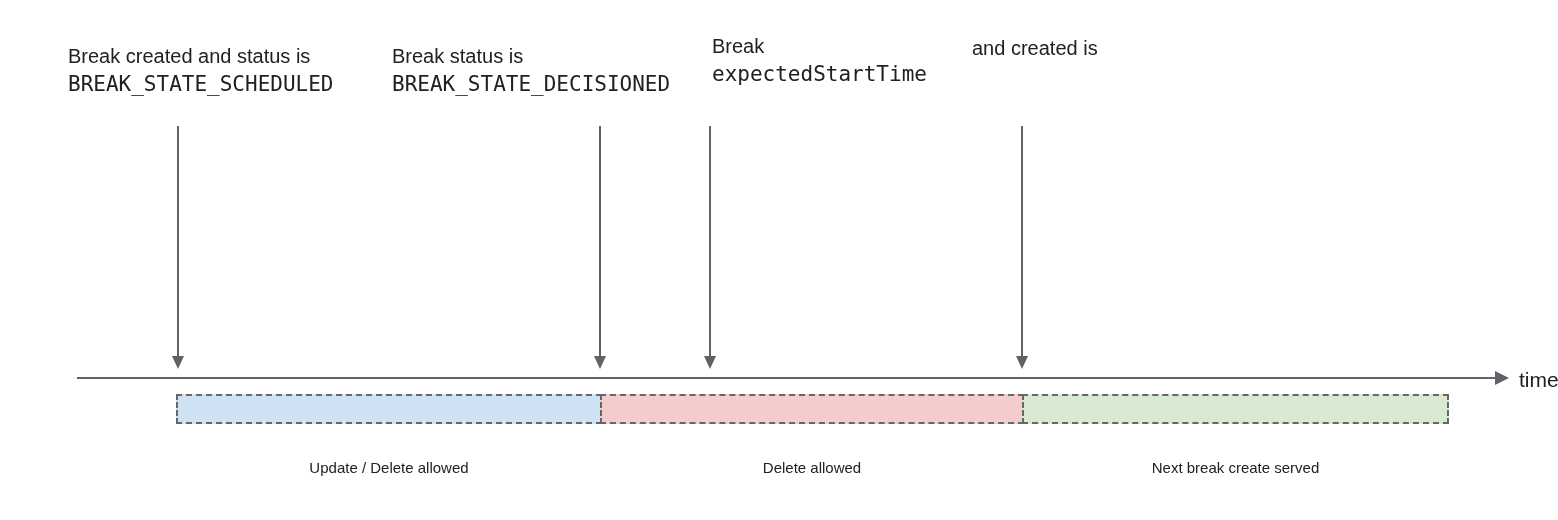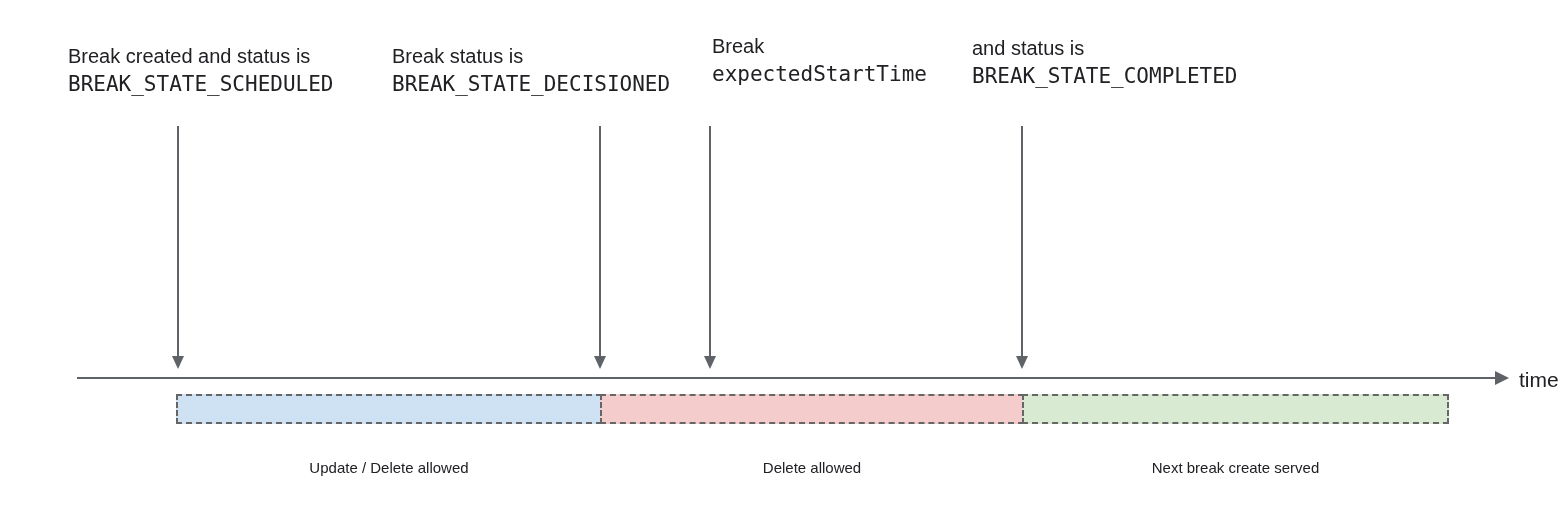--- a/index.html
+++ b/index.html
@@ -92,22 +92,21 @@
     <div>Break status is</div>
     <div class="code">BREAK_STATE_DECISIONED</div>
   </div>
 
   <div class="ann" style="left:672px; top:32px;">
     <div>Break</div>
     <div class="code">expectedStartTime</div>
   </div>
 
   <div class="ann" style="left:932px; top:34px;">
-    <div>and status is</div>
-    <div class="code">BREAK_STATE_COMPLETED</div>
+    <div>and created is</div>
   </div>
 
   <div class="varrow" style="left:137px;"></div>
   <div class="varrow-head" style="left:132px;"></div>
 
   <div class="varrow" style="left:559px;"></div>
   <div class="varrow-head" style="left:554px;"></div>
 
   <div class="varrow" style="left:669px;"></div>
   <div class="varrow-head" style="left:664px;"></div>

